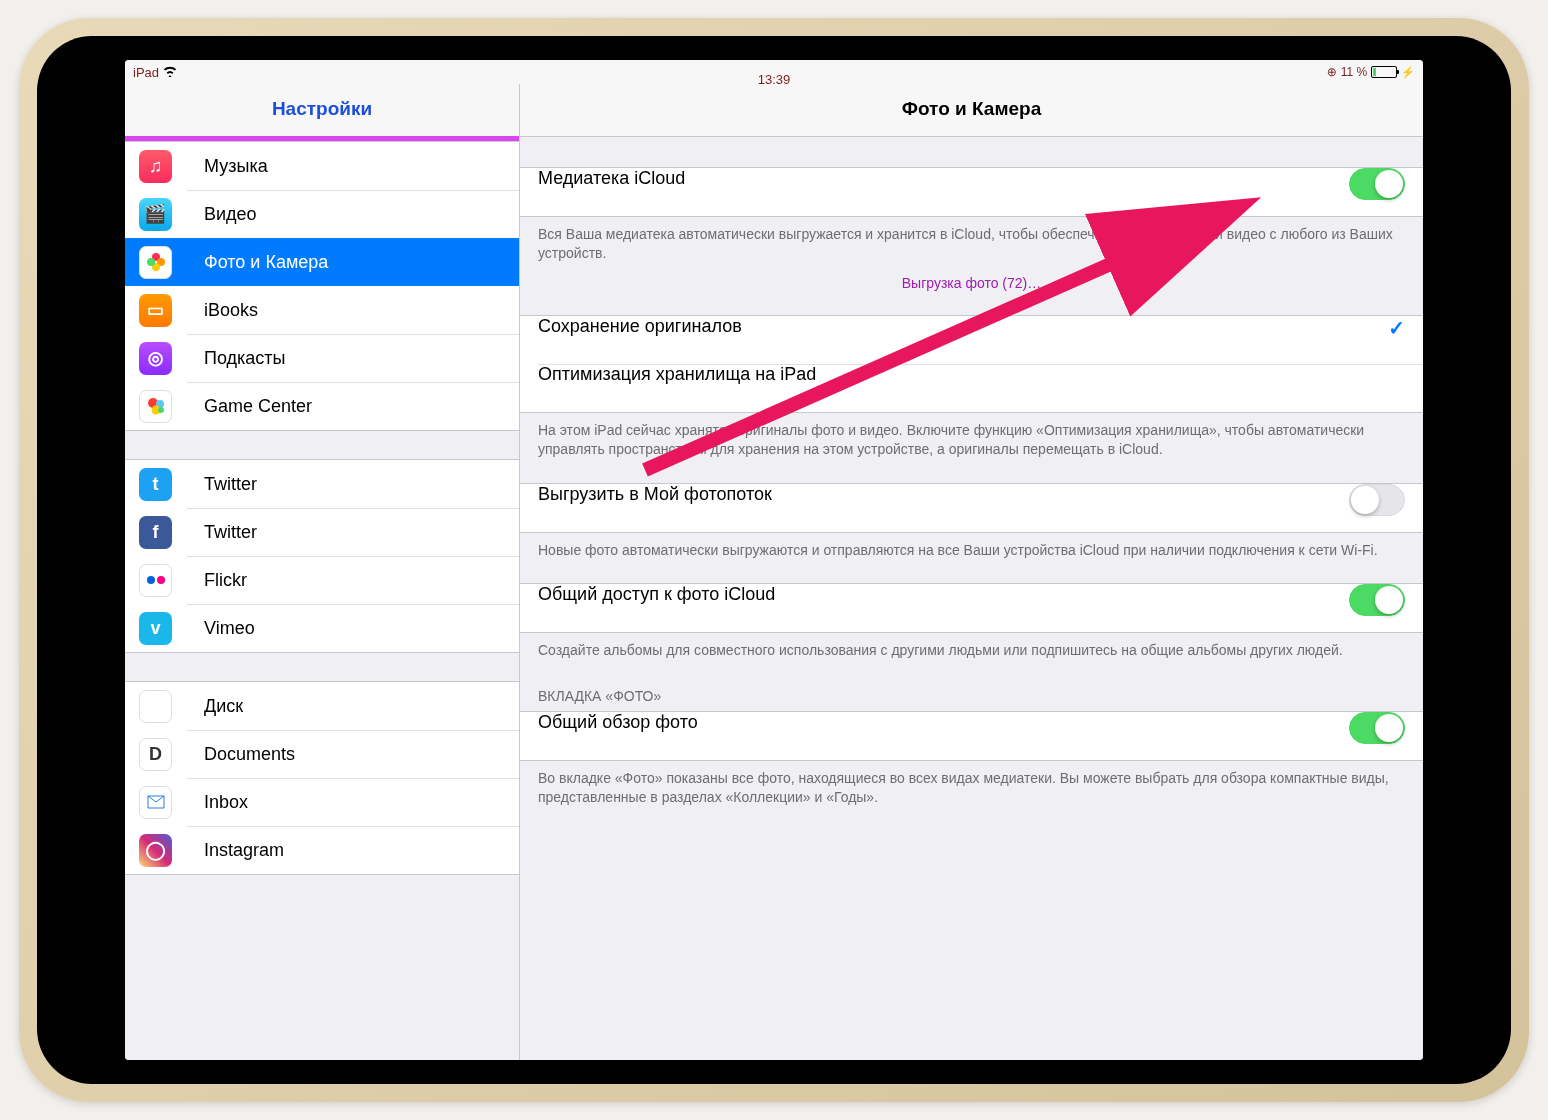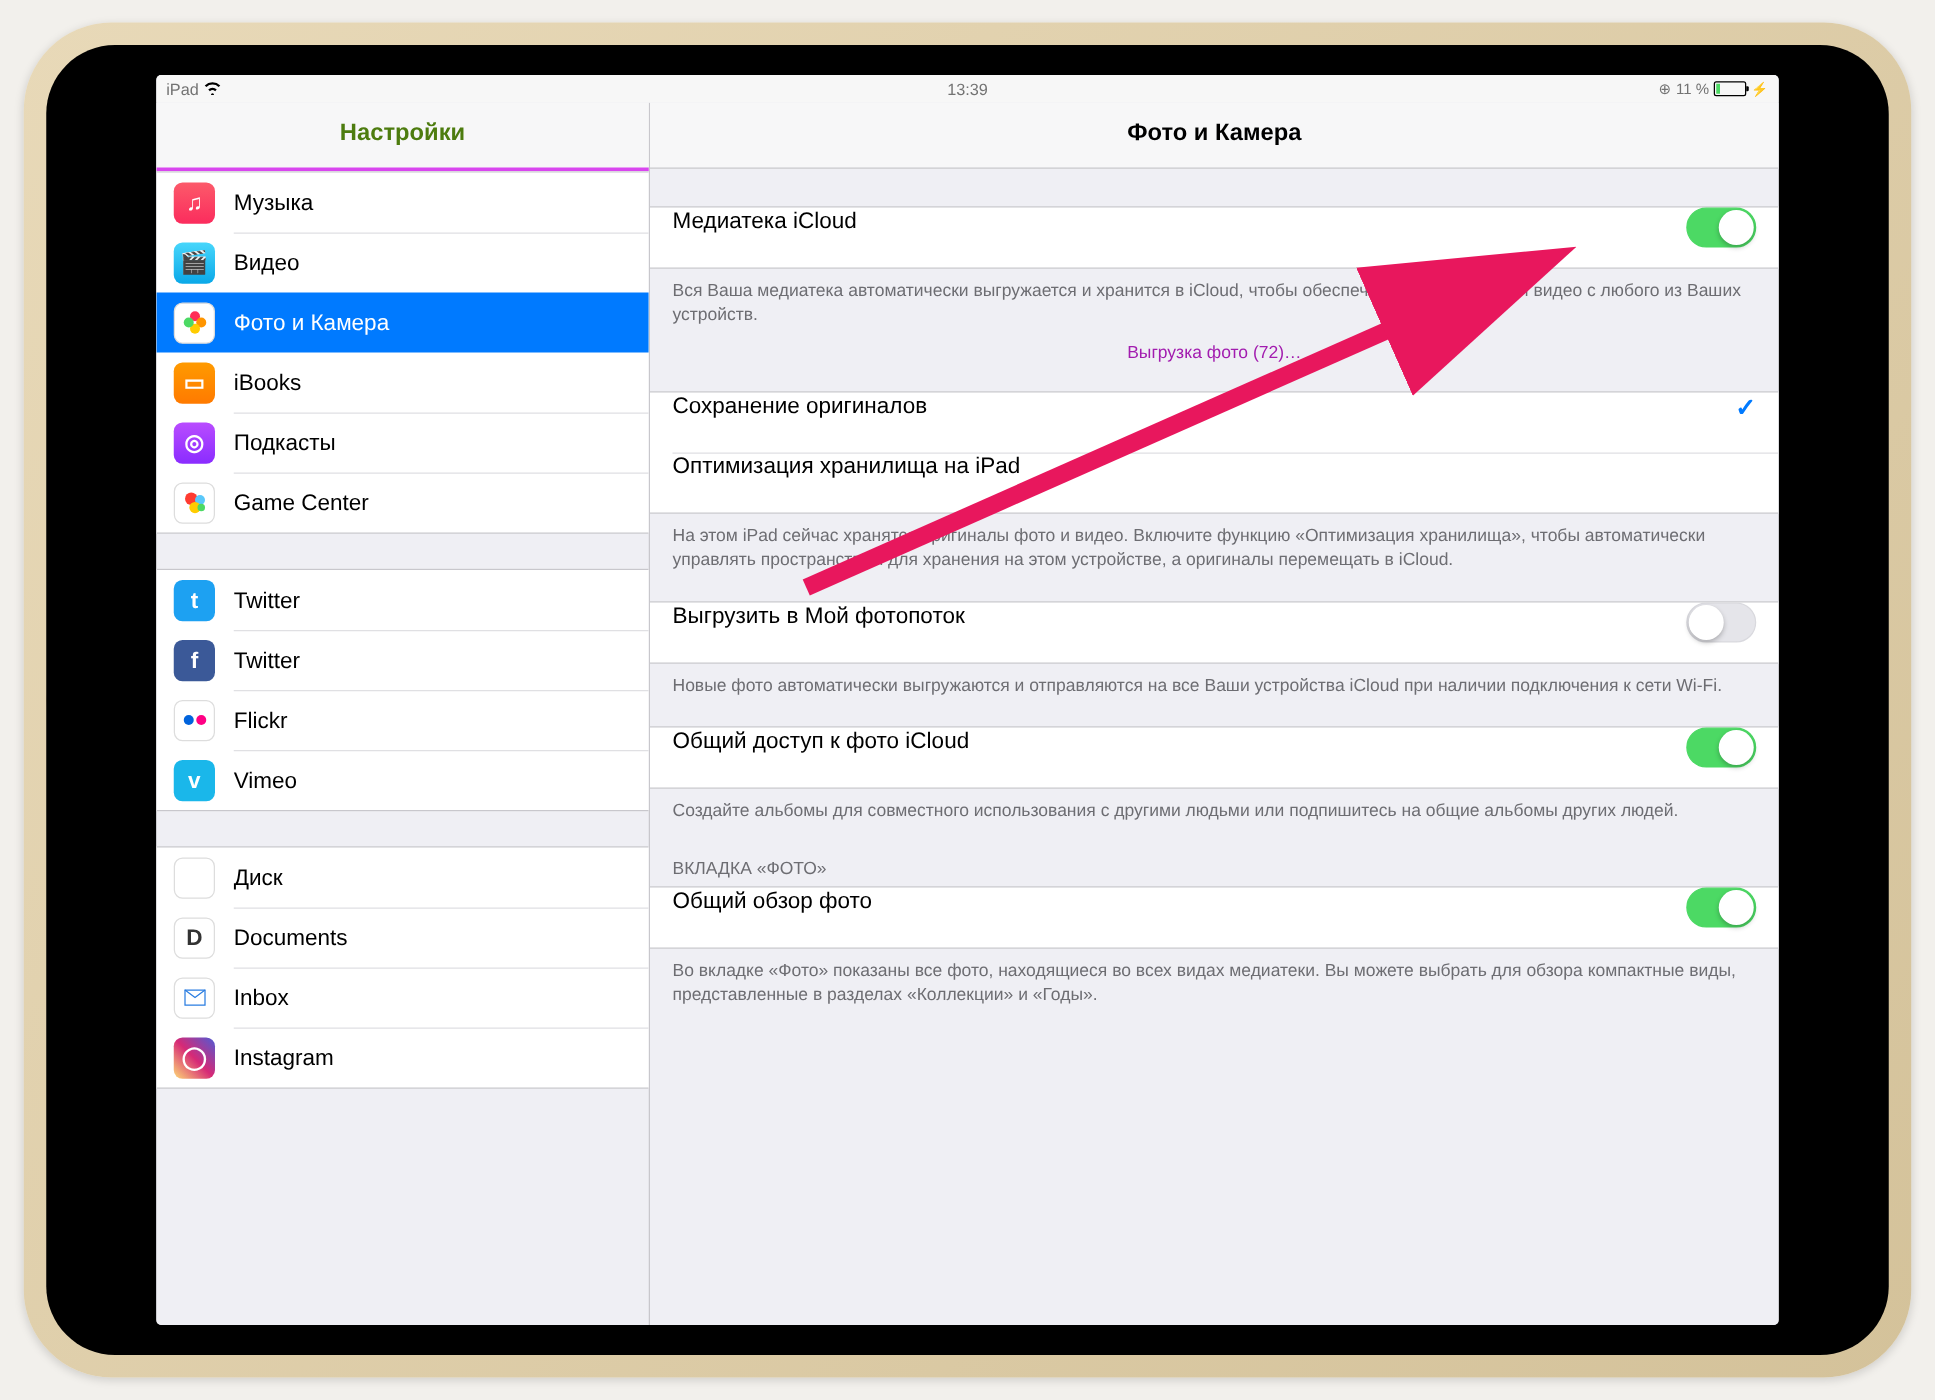--- a/index.html
+++ b/index.html
@@ -59,48 +59,47 @@
     border-radius: 4px;
     display: flex;
     flex-direction: column;
     overflow: hidden;
     position: relative;
   }
   .status-bar {
     height: 22px;
     background: #f7f7f7;
     display: flex;
-    align-items: center;
     font-size: 13px;
-    color: #737373;
-    padding: 0 8px;
+    color: #7f1d1d;
+    padding: 12px 8px;
     position: relative;
     flex-shrink: 0;
   }
   .status-left { display:flex; align-items:center; gap:4px; }
   .status-center { position:absolute; left:50%; transform:translateX(-50%); font-weight:500; }
   .status-right { margin-left:auto; display:flex; align-items:center; gap:4px; font-size:12px; }
   .battery-icon { width:26px; height:12px; border:1px solid #000; border-radius:2px; position:relative; display:inline-block; }
   .battery-icon::after { content:""; position:absolute; right:-3px; top:3px; width:2px; height:4px; background:#000; border-radius:0 1px 1px 0; }
   .battery-fill { position:absolute; left:1px; top:1px; bottom:1px; width:12%; background:#4cd964; }
   .bolt { font-size:11px; }
 
   .app-body { flex:1; display:flex; overflow:hidden; }
   .sidebar { width: 395px; background:#efeff4; border-right:1px solid #c8c7cc; display:flex; flex-direction:column; }
-  .sidebar-header { text-align:center; font-size:19px; font-weight:600; color:#4d7c0f; padding:14px 0 16px; background:#f7f7f8; border-bottom:3px solid #d946ef; }
+  .sidebar-header { text-align:center; font-size:19px; font-weight:600; color:#1d4ed8; padding:14px 0 16px; background:#f7f7f8; border-bottom:5px solid #d946ef; }
   .sidebar-scroll { flex:1; overflow:hidden; }
   .section-gap { height:28px; }
   .list-group { background:#fff; border-top:1px solid #c8c7cc; border-bottom:1px solid #c8c7cc; }
   .row { display:flex; align-items:center; height:48px; padding-left:14px; position:relative; }
   .row + .row::before { content:""; position:absolute; left:62px; right:0; top:0; height:1px; background:#e0e0e3; }
   .row.selected { background:#007aff; }
   .row.selected .row-label { color:#fff; }
   .row.selected + .row::before, .row.selected::before { display:none; }
   .app-icon { width:33px; height:33px; border-radius:7px; margin-right:15px; flex-shrink:0; display:flex; align-items:center; justify-content:center; font-size:18px; color:#fff; font-weight:bold; }
-  .row-label { font-size:18px; color:#000; }
+  .row-label { font-size:18px; color:#000;margin-left:17px; }
 
   .detail { flex:1; background:#efeff4; display:flex; flex-direction:column; }
   .detail-header { text-align:center; font-size:19px; font-weight:600; color:#000; padding:14px 0 16px; background:#f7f7f8; border-bottom:1px solid #c8c7cc; }
   .detail-scroll { flex:1; overflow:hidden; padding-top:30px; }
   .d-group { background:#fff; border-top:1px solid #c8c7cc; border-bottom:1px solid #c8c7cc; }
   .d-row { display:flex; align-items:flex-start; min-height:48px; padding:0 18px; position:relative; }
   .d-row + .d-row::before { content:""; position:absolute; left:18px; right:0; top:0; height:1px; background:#e0e0e3; }
   .d-label { font-size:18px; color:#000; flex:1; }
   .footer-text { font-size:14px; color:#6d6d72; padding:8px 18px 6px; line-height:1.35; }
   .status-line { font-size:14px; color:#a21caf; text-align:center; padding:6px 0 24px; }

